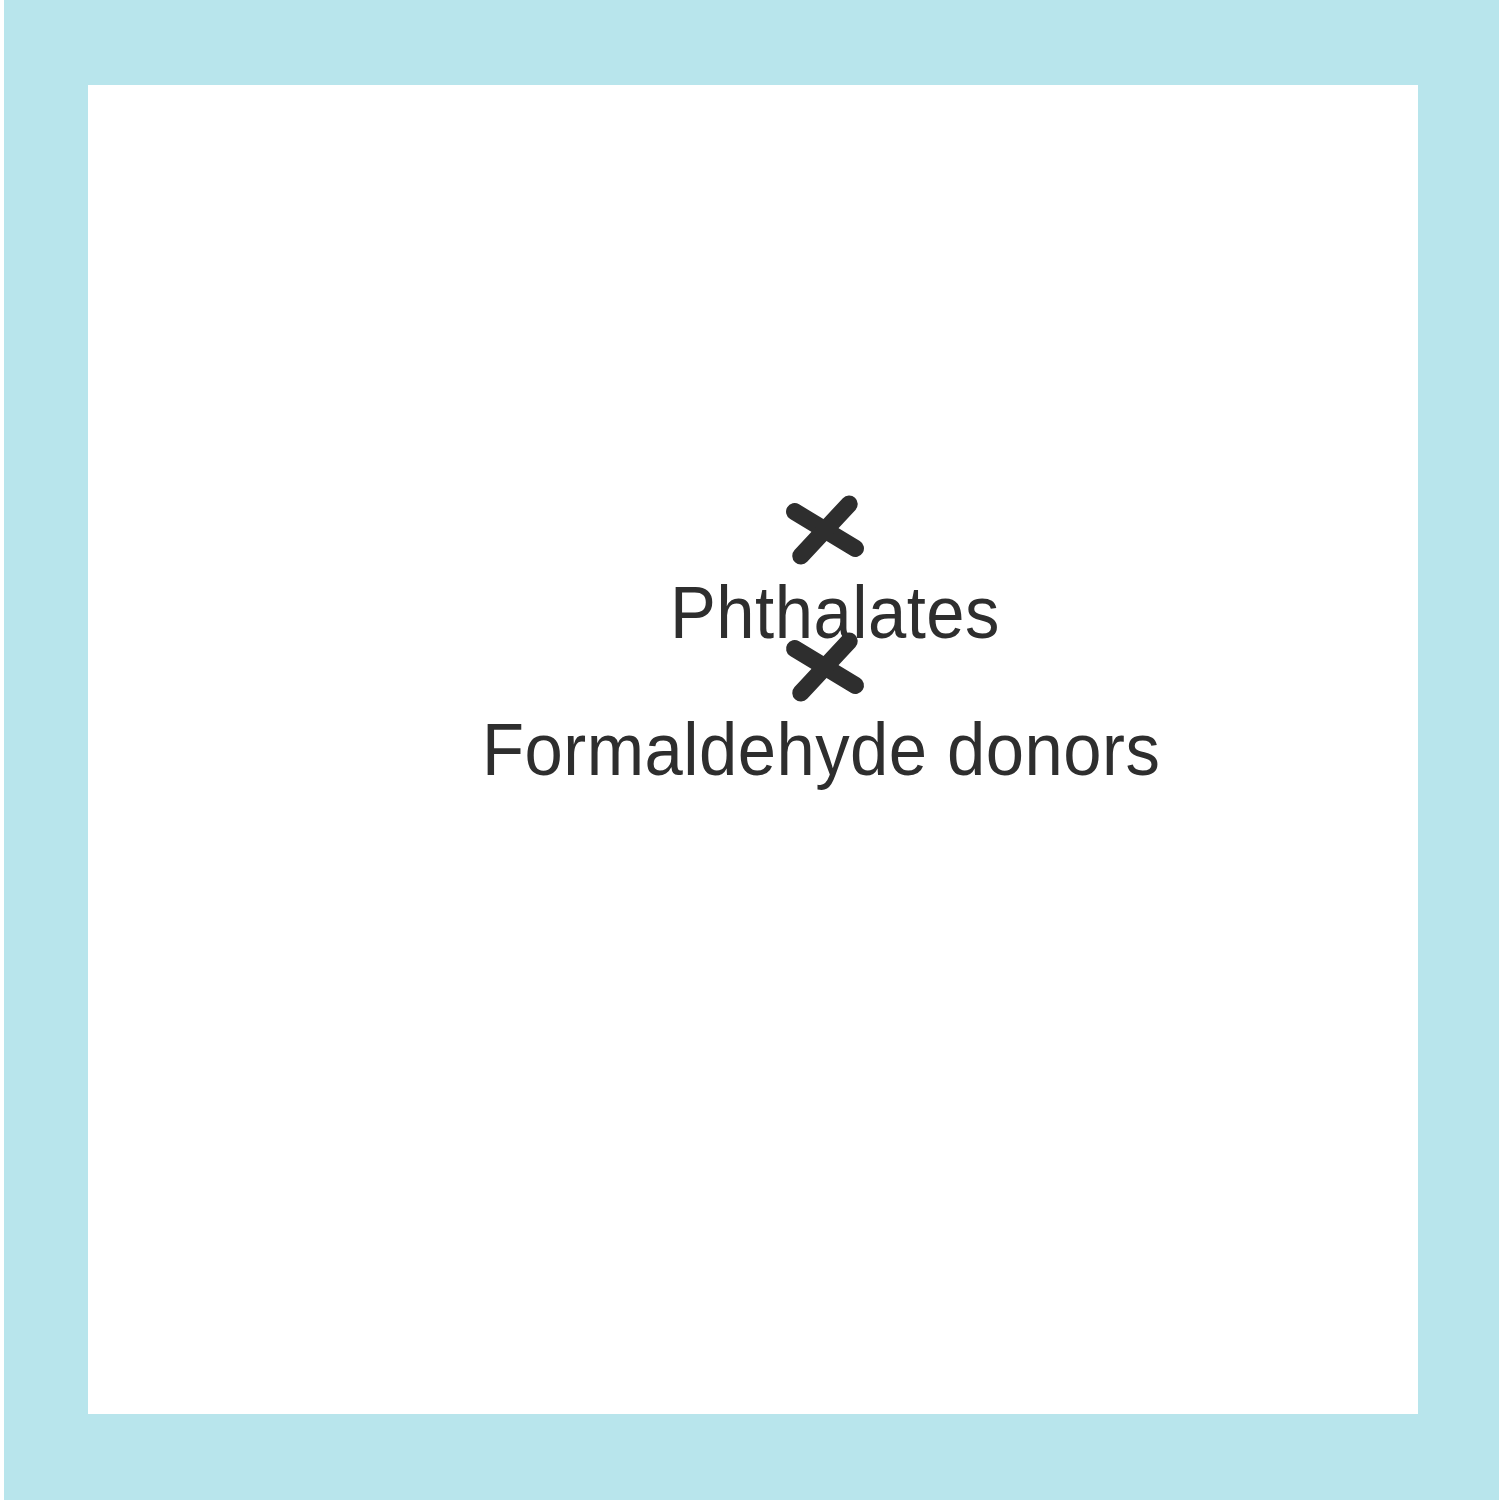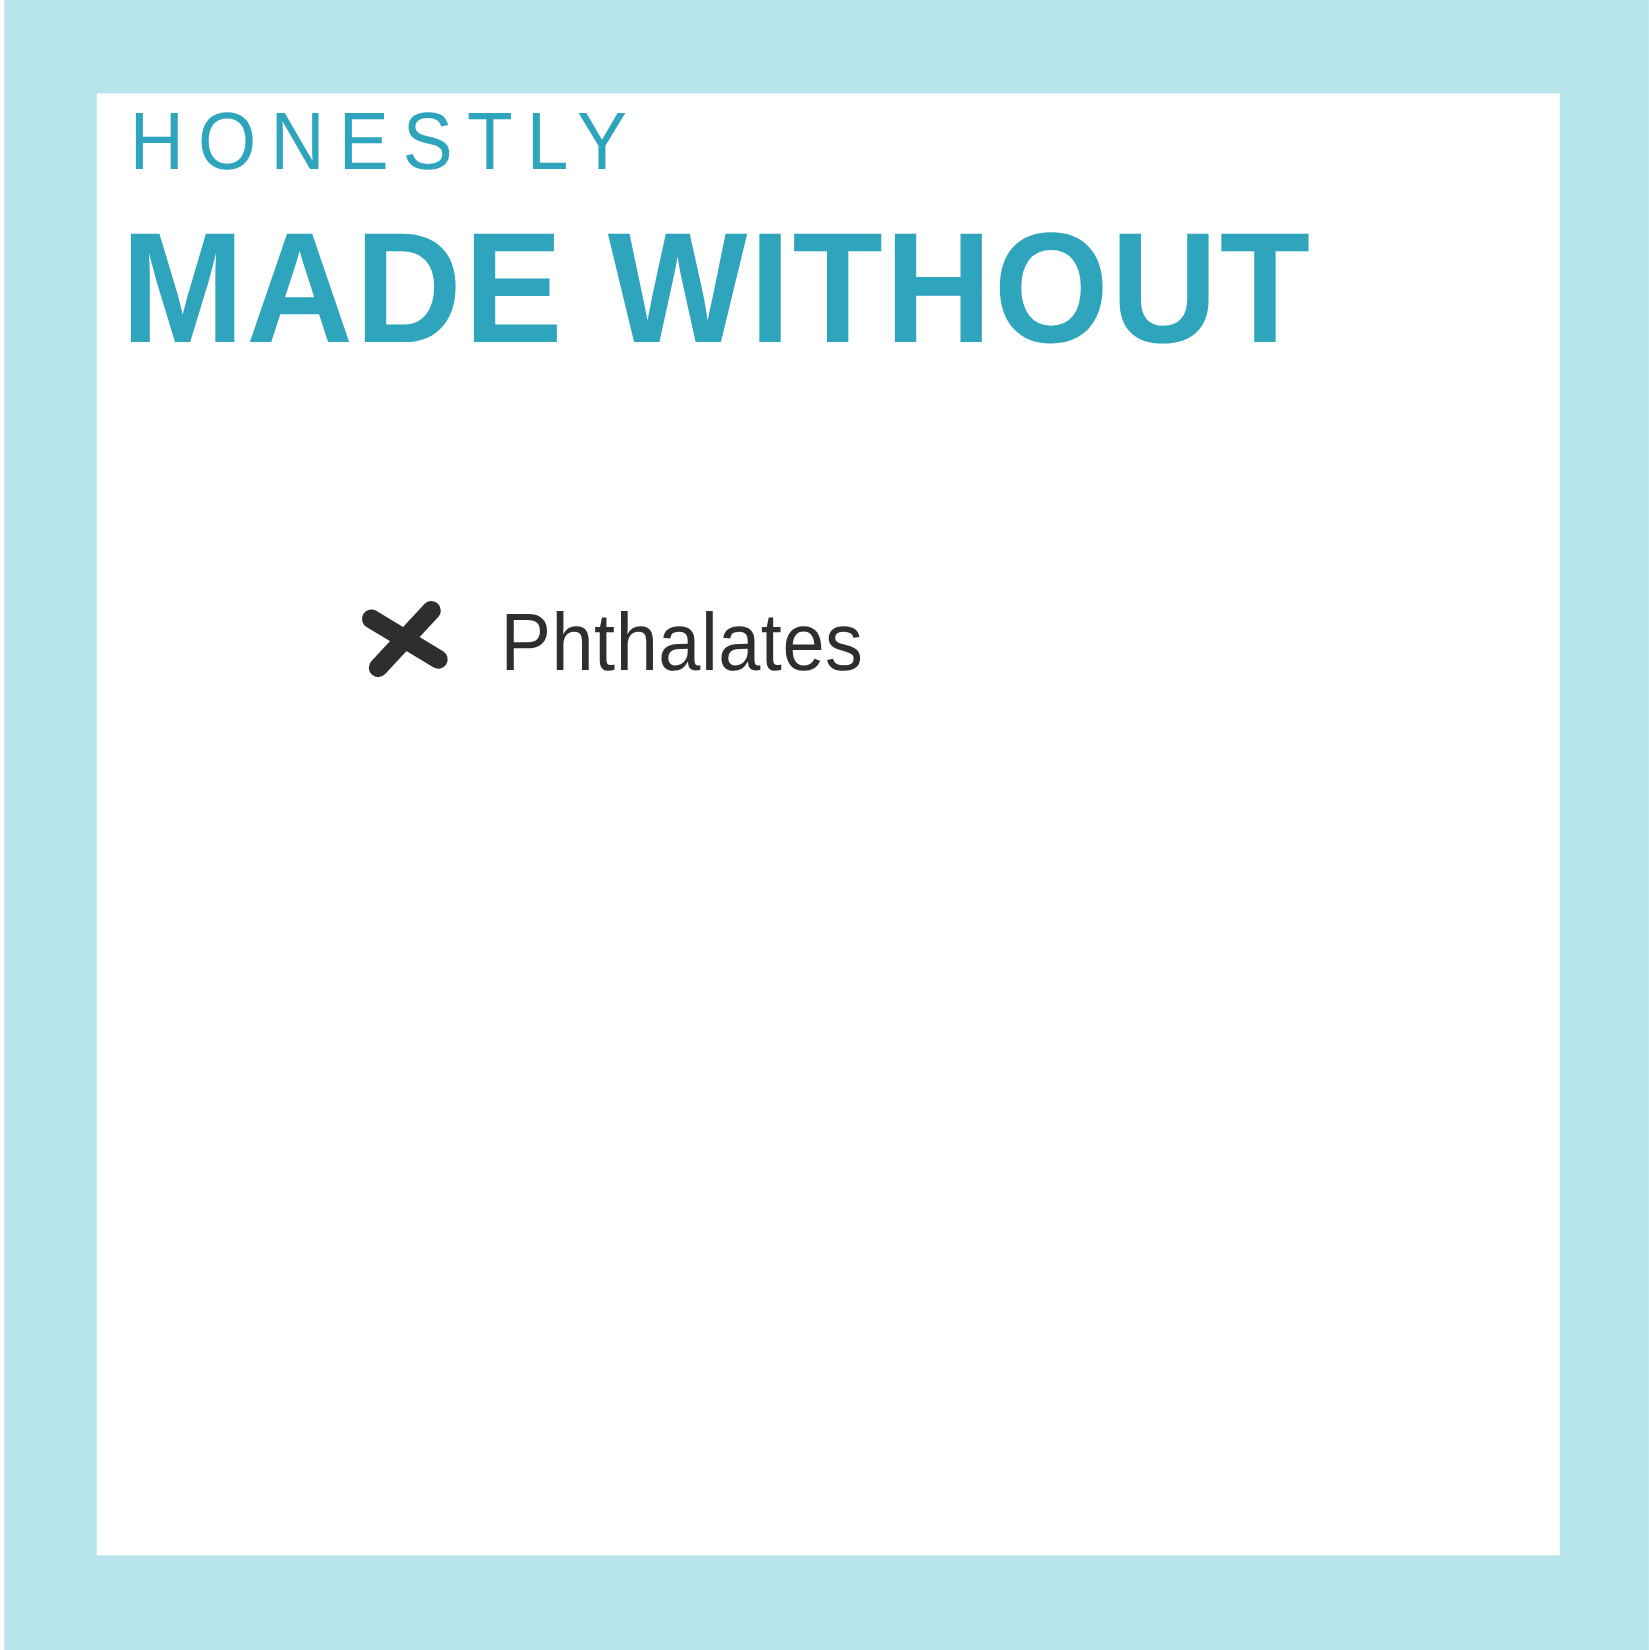--- a/index.html
+++ b/index.html
@@ -72,22 +72,23 @@
     position: absolute;
     left: 325px;
     top: 487px;
     width: 1000px;
     list-style: none;
     margin: 0;
     padding: 0;
   }
   .avoid-item {
     display: flex;
-    align-items: flex-end;
+    align-items: center;
     height: 137px;
+    flex-direction: column;
   }
   .x-icon {
     width: 86px;
     min-width: 86px;
     height: 86px;
     display: block;
   }
   .x-icon svg {
     display: block;
     width: 86px;
@@ -108,39 +109,46 @@
 </style>
 </head>
 <body>
 
 <div class="canvas">
 
   <div class="frame"></div>
 
   <div class="card"></div>
 
-  <div class="headline-block">
-    <div class="eyebrow">HONESTLY</div>
-    <div class="headline">MADE WITHOUT</div>
-  </div>
 
   <ul class="avoid-list">
 
     <li class="avoid-item">
       <span class="x-icon">
         <svg viewBox="0 0 100 100" xmlns="http://www.w3.org/2000/svg">
           <g transform="rotate(-8 50 50)" fill="none" stroke="#2e2e2e" stroke-width="20" stroke-linecap="round">
             <line x1="18" y1="24" x2="82" y2="76"></line>
             <line x1="82" y1="24" x2="18" y2="76"></line>
           </g>
         </svg>
       </span>
       <span class="item-label">Phthalates</span>
     </li>
 
 
 
 
+    <li class="avoid-item">
+      <span class="x-icon">
+        <svg viewBox="0 0 100 100" xmlns="http://www.w3.org/2000/svg">
+          <g transform="rotate(-8 50 50)" fill="none" stroke="#2e2e2e" stroke-width="20" stroke-linecap="round">
+            <line x1="18" y1="24" x2="82" y2="76"></line>
+            <line x1="82" y1="24" x2="18" y2="76"></line>
+          </g>
+        </svg>
+      </span>
+      <span class="item-label">Formaldehyde donors</span>
+    </li>
 
 
   </ul>
 
 </div>
 
 </body></html>

